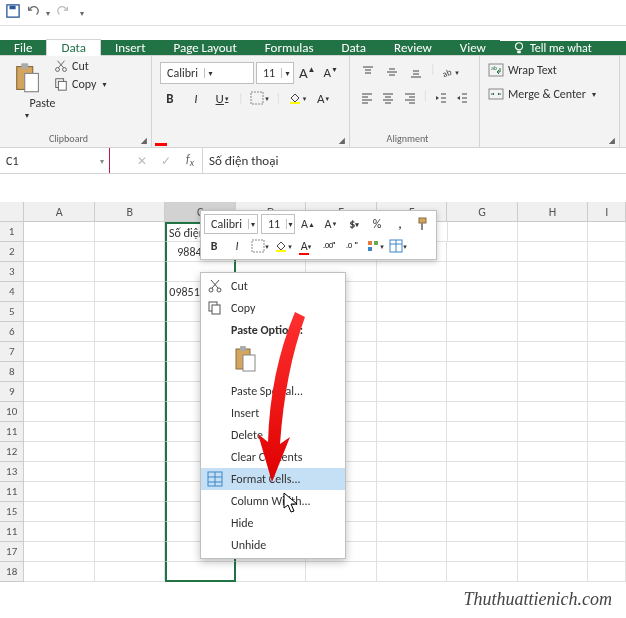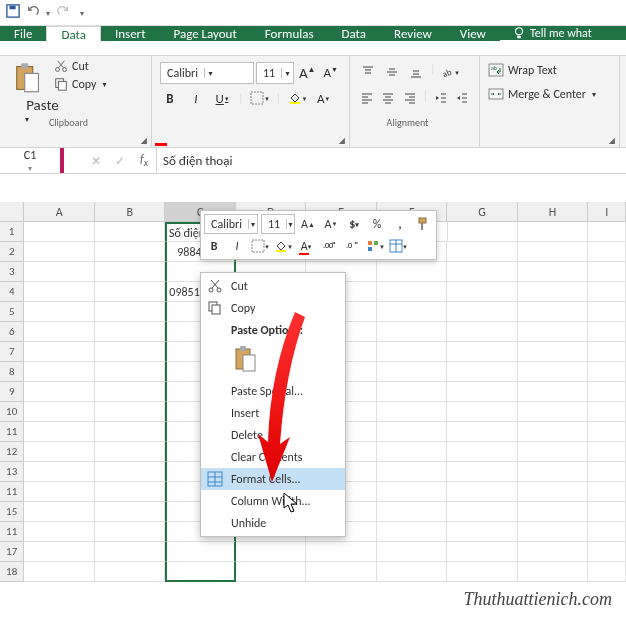--- a/index.html
+++ b/index.html
@@ -2,37 +2,37 @@
 <html><head>
 <meta charset="utf-8">
 <style>
   * { box-sizing: border-box; margin: 0; padding: 0; font-family: "Segoe UI", Calibri, sans-serif; }
   body { background: #fff; font-size: 12px; color: #333; width: 626px; height: 618px; overflow: hidden; position: relative; }
 
   .titlebar { background: #fff; height: 26px; display: flex; align-items: center; padding: 0 6px; border-bottom: 1px solid #e0e0e0; }
   .titlebar .qat { display: flex; gap: 6px; align-items: center; }
   .titlebar svg { width: 14px; height: 14px; }
 
-  .ribbon-tabs { background: #fff; height: 30px; display: flex; align-items: flex-start; border-bottom: 1px solid #d4d4d4; }
+  .ribbon-tabs { background: #fff; height: 30px; display: flex; align-items: flex-end; border-bottom: 1px solid #d4d4d4; }
   .ribbon-tab { padding: 0 14px; display: flex; align-items: center; font-size: 13px; color: #fff; background: #217346; cursor: pointer; }
   .ribbon-tab.file { background: #217346; color: #fff; }
   .ribbon-tab.active { background: #fff; color: #217346; border-top: 1px solid #d4d4d4; border-left: 1px solid #d4d4d4; border-right: 1px solid #d4d4d4; border-bottom: 1px solid #fff; margin-bottom: -1px; }
   .ribbon-tab.normal { background: #217346; color: #fff; }
   .tellme { flex: 1; display: flex; align-items: center; background: #217346; color: #fff; font-size: 12px; padding-left: 12px; }
   .tellme svg { width: 14px; height: 14px; margin-right: 4px; }
 
   .ribbon { background: #f3f3f3; height: 92px; display: flex; border-bottom: 1px solid #d4d4d4; }
   .ribbon-group { display: flex; flex-direction: column; border-right: 1px solid #d4d4d4; padding: 2px 6px 2px 6px; position: relative; }
-  .ribbon-group-label { font-size: 10px; color: #666; text-align: center; position: absolute; bottom: 18px; left: 0; right: 14px; }
+  .ribbon-group-label { font-size: 10px; color: #666; text-align: center; position: absolute; bottom: 2px; left: 0; right: 14px; }
   .ribbon-group .launcher { position: absolute; bottom: 2px; right: 4px; font-size: 8px; color: #666; }
 
   .clipboard-group { display: flex; }
   .paste-btn { display: flex; flex-direction: column; align-items: center; width: 42px; padding: 4px 2px; }
   .paste-btn svg { width: 28px; height: 32px; }
-  .paste-btn .lbl { font-size: 15px; margin-top: 2px; margin-left: 31px; }
+  .paste-btn .lbl { font-size: 12px; margin-top: 2px; margin-left: 31px; }
   .clipboard-side { display: flex; flex-direction: column; gap: 2px; margin-left: 4px; }
   .clipboard-side .row { display: flex; align-items: center; font-size: 12px; gap: 4px; padding: 1px 2px; }
   .clipboard-side svg { width: 14px; height: 14px; }
 
   .font-group { width: 198px; }
   .font-top { display: flex; align-items: center; gap: 2px; padding: 4px 2px 2px 2px; }
   .combo { display: flex; align-items: center; border: 1px solid #c0c0c0; background: #fff; height: 22px; }
   .combo .val { padding: 0 6px; font-size: 12px; }
   .combo .drop { width: 12px; text-align: center; border-left: 1px solid #c0c0c0; font-size: 8px; }
   .font-name { width: 98px; }
@@ -44,21 +44,21 @@
   .ico-btn { width: 20px; height: 20px; display: flex; align-items: center; justify-content: center; font-size: 13px; }
   .ico-btn svg { width: 14px; height: 14px; }
   .ico-btn .drop { font-size: 7px; margin-left: 1px; }
   .align-top, .align-bottom { display: flex; gap: 4px; padding: 4px 2px 2px 2px; }
 
   .wrap-group { width: 140px; }
   .wrap-row { display: flex; align-items: center; gap: 4px; font-size: 12px; padding: 4px 2px; }
   .wrap-row svg { width: 16px; height: 16px; }
 
   .formula-bar { display: flex; align-items: center; height: 26px; border-bottom: 1px solid #d4d4d4; background: #fff; }
-  .name-box { width: 64px; border-right: 4px solid #be185d; display: flex; align-items: center; height: 100%; flex-direction: column; }
+  .name-box { width: 110px; border-right: 1px solid #be185d; display: flex; align-items: center; height: 100%; }
   .name-box .v { flex: 1; padding: 0 6px; font-size: 12px; }
   .name-box .d { width: 14px; text-align: center; font-size: 8px; color: #888; }
   .fb-btn { width: 24px; text-align: center; color: #bbb; font-size: 12px; }
   .fx { font-style: italic; font-size: 12px; color: #666; width: 24px; text-align: center; }
   .fb-val { flex: 1; padding: 0 6px; font-size: 13px; }
   .fb-divider { border-left: 1px solid #d4d4d4; height: 100%; }
 
   .grid { position: relative; }
   .col-headers { display: flex; height: 20px; }
   .corner { width: 26px; background: #f0f0f0; border-right: 1px solid #ccc; border-bottom: 1px solid #ccc; }
@@ -668,20 +668,23 @@
           <line x1="1" y1="6" x2="15" y2="6" stroke="#3d85c6"></line>
           <line x1="1" y1="11" x2="15" y2="11" stroke="#3d85c6"></line>
           <line x1="8" y1="1" x2="8" y2="15" stroke="#3d85c6"></line>
         </svg>
       <span>Format Cells...</span>
     </div>
     <div class="cm-item">
         <span>Column Width...</span>
       </div>
     <div class="cm-item">
+        <span>Hide</span>
+      </div>
+    <div class="cm-item">
         <span>Unhide</span>
       </div>
   </div>
 
   <div class="arrow-overlay">
     <svg width="150" height="230" viewBox="0 0 150 230">
       <defs>
           <linearGradient id="ag" x1="0" y1="0" x2="0" y2="1">
             <stop offset="0" stop-color="#ff3030"></stop>
             <stop offset="1" stop-color="#e00000"></stop>

